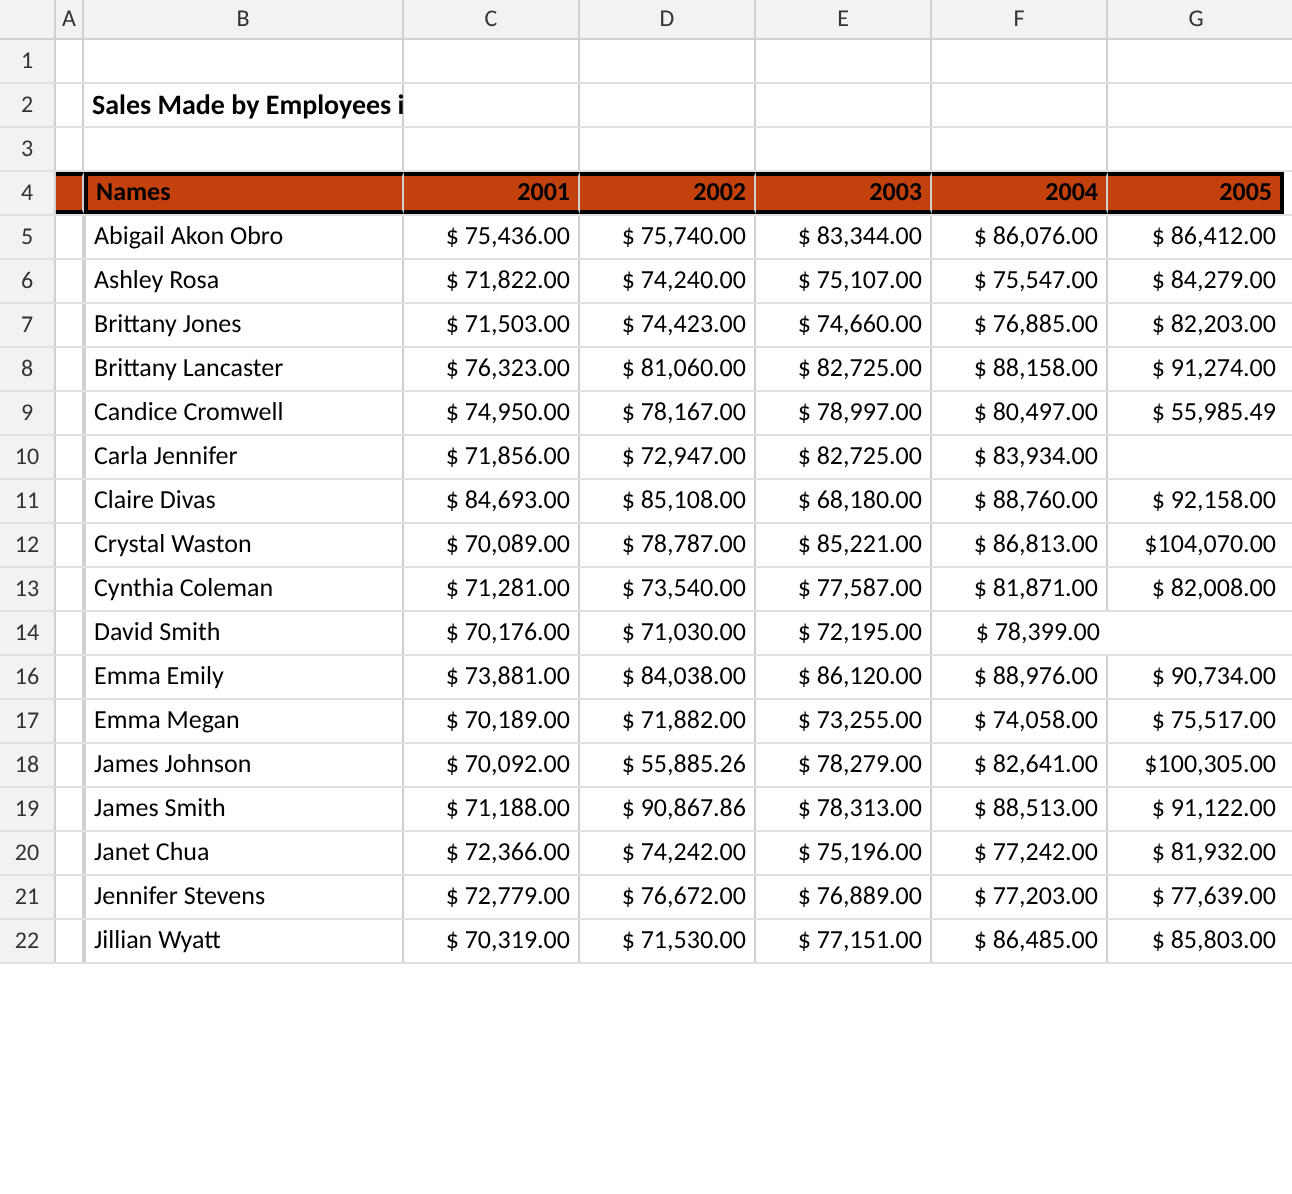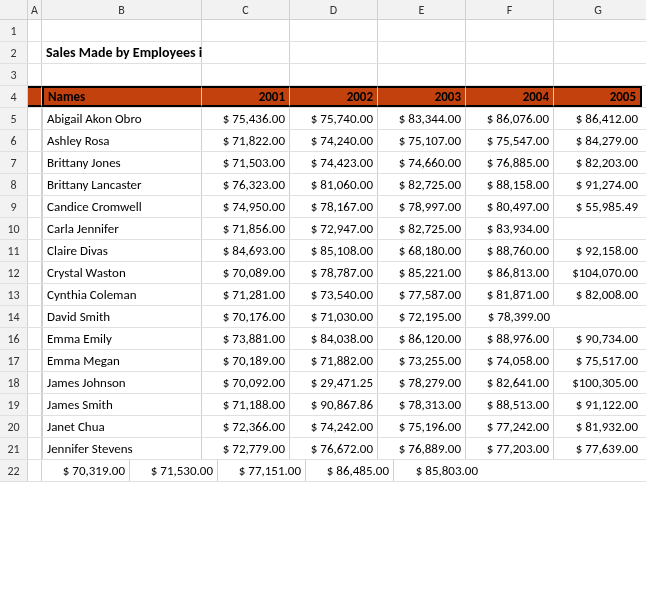--- a/index.html
+++ b/index.html
@@ -319,21 +319,21 @@
         <div class="cell cell-d">$  71,882.00</div>
         <div class="cell cell-e">$  73,255.00</div>
         <div class="cell cell-f">$  74,058.00</div>
         <div class="cell cell-g">$  75,517.00</div>
       </div>
       <div class="spreadsheet-row data-row">
         <div class="row-num">18</div>
         <div class="cell cell-a"></div>
         <div class="cell cell-b">James Johnson</div>
         <div class="cell cell-c">$  70,092.00</div>
-        <div class="cell cell-d">$  29,471.25</div>
+        <div class="cell cell-d">$  55,885.26</div>
         <div class="cell cell-e">$  78,279.00</div>
         <div class="cell cell-f">$  82,641.00</div>
         <div class="cell cell-g">$100,305.00</div>
       </div>
       <div class="spreadsheet-row data-row">
         <div class="row-num">19</div>
         <div class="cell cell-a"></div>
         <div class="cell cell-b">James Smith</div>
         <div class="cell cell-c">$  71,188.00</div>
         <div class="cell cell-d">$  90,867.86</div>
@@ -357,20 +357,21 @@
         <div class="cell cell-b">Jennifer Stevens</div>
         <div class="cell cell-c">$  72,779.00</div>
         <div class="cell cell-d">$  76,672.00</div>
         <div class="cell cell-e">$  76,889.00</div>
         <div class="cell cell-f">$  77,203.00</div>
         <div class="cell cell-g">$  77,639.00</div>
       </div>
       <div class="spreadsheet-row data-row">
         <div class="row-num">22</div>
         <div class="cell cell-a"></div>
+        <div class="cell cell-b">Jillian Wyatt</div>
         <div class="cell cell-c">$  70,319.00</div>
         <div class="cell cell-d">$  71,530.00</div>
         <div class="cell cell-e">$  77,151.00</div>
         <div class="cell cell-f">$  86,485.00</div>
         <div class="cell cell-g">$  85,803.00</div>
       </div>
     </div>
 </div>
 
 </body></html>

